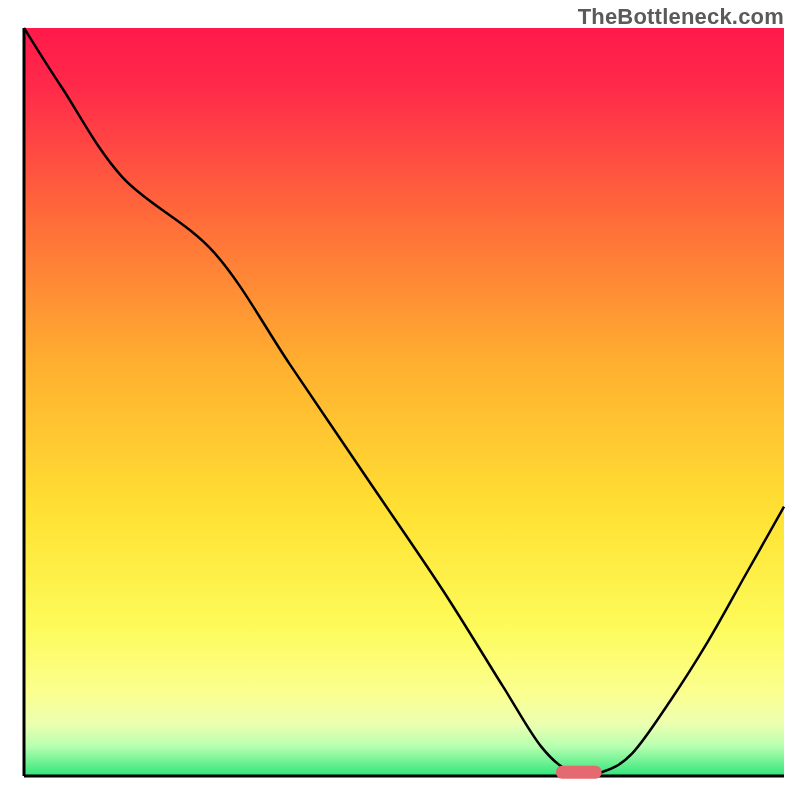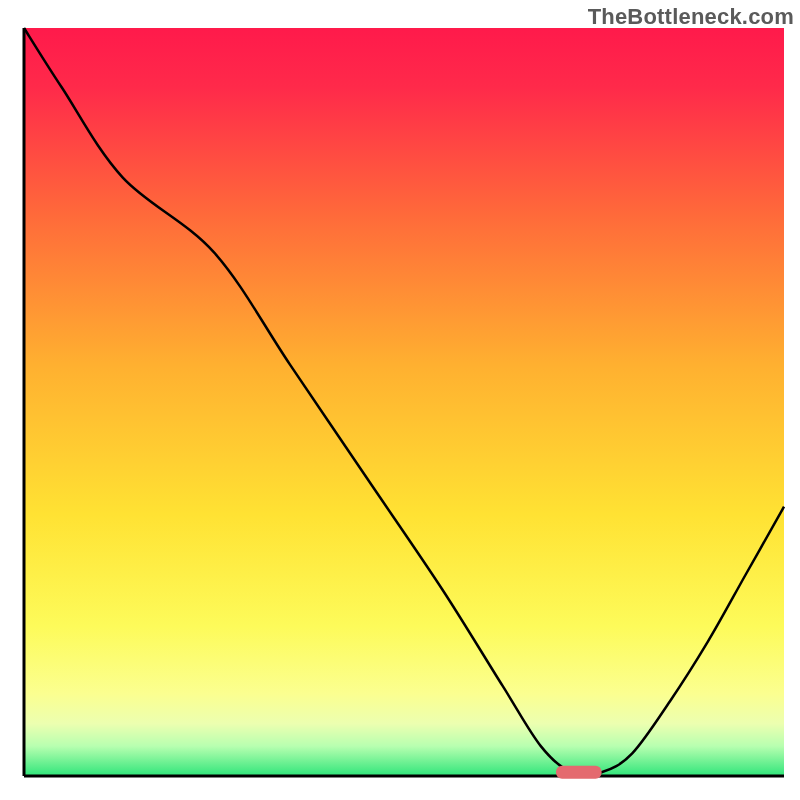--- a/index.html
+++ b/index.html
@@ -11,21 +11,21 @@
     font-family: Arial, Helvetica, sans-serif;
   }
   .container {
     position: relative;
     width: 800px;
     height: 800px;
   }
   .watermark {
     position: absolute;
     top: 4px;
-    right: 6px;
+    right: 16px;
     font-size: 22px;
     font-weight: 600;
     color: #5a5a5a;
     letter-spacing: 0.2px;
   }
   svg {
     position: absolute;
     top: 0;
     left: 0;
   }

